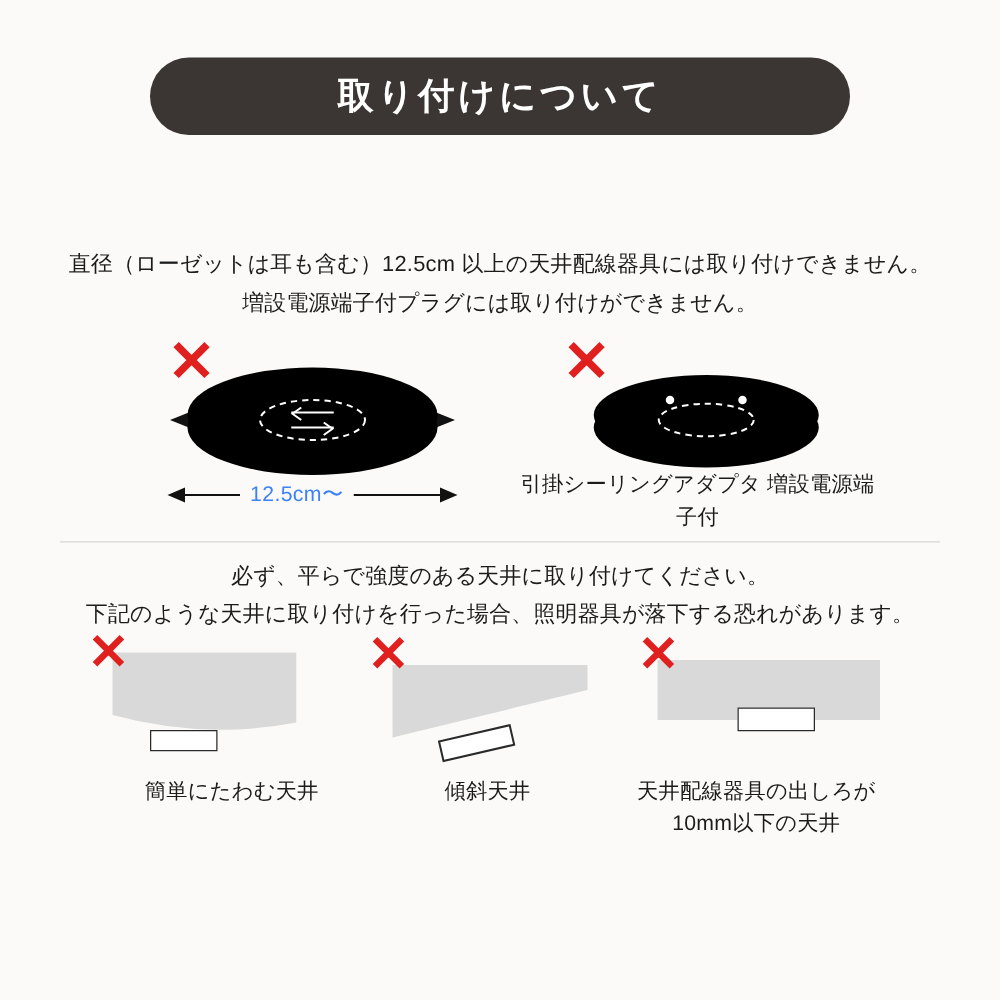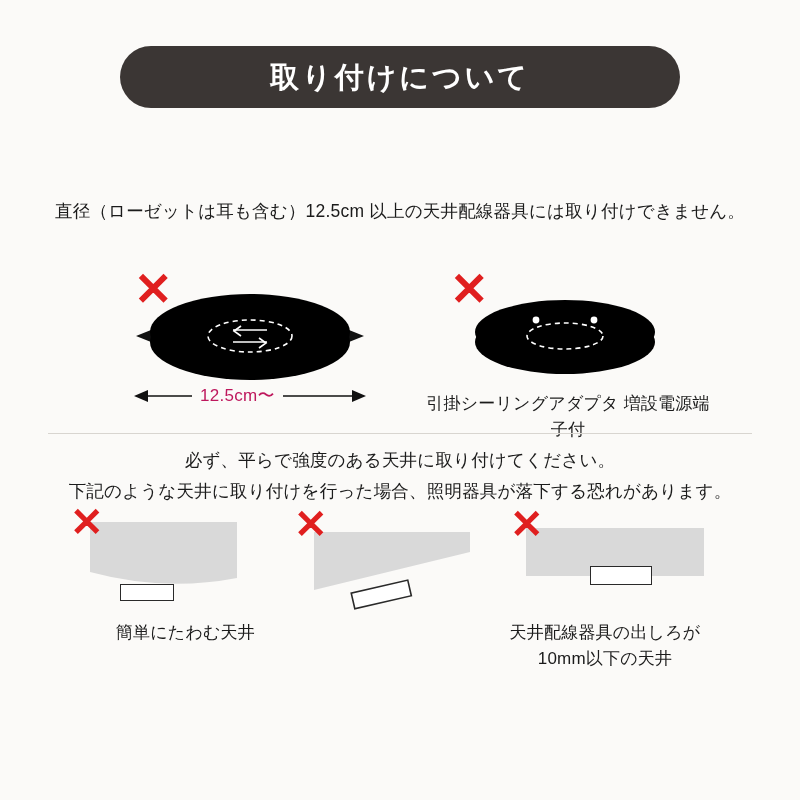--- a/index.html
+++ b/index.html
@@ -86,41 +86,42 @@
     text-align: center;
     font-size: 17px;
     line-height: 1.5;
     color: #1b1b1b;
     letter-spacing: 0.2px;
   }
 
   .dim-label {
     position: absolute;
     font-size: 17px;
-    color: #be185d;
+    color: #3b82f6;
     letter-spacing: 0.3px;
   }
   .white-box {
     position: absolute;
     background: #ffffff;
     border: 1.6px solid #2a2a2a;
   }
   svg { display: block; }
 </style>
 </head>
 <body>
 
 <div class="page">
 
   <div class="header-pill">
     <div class="header-title">取り付けについて</div>
   </div>
 
   <div class="para para-1">
     <span class="line">直径（ローゼットは耳も含む）12.5cm 以上の天井配線器具には取り付けできません。</span>
+    <span class="line">増設電源端子付プラグには取り付けができません。</span>
   </div>
 
   <div class="fig" style="left:130px; top:280px; width:240px; height:135px;">
     <svg width="240" height="135" viewBox="0 0 240 135">
 
       <path d="M6 56 L26 48 L26 64 Z" fill="#111"></path>
       <path d="M234 56 L214 48 L214 64 Z" fill="#111"></path>
 
       <ellipse cx="120" cy="62" rx="100" ry="38" fill="#000"></ellipse>
       <ellipse cx="120" cy="52" rx="100" ry="38" fill="#000"></ellipse>
@@ -144,21 +145,21 @@
     <svg width="250" height="110" viewBox="0 0 250 110">
       <ellipse cx="125" cy="62" rx="90" ry="32" fill="#000"></ellipse>
       <ellipse cx="125" cy="52" rx="90" ry="32" fill="#000"></ellipse>
       <ellipse cx="125" cy="56" rx="38" ry="13" fill="none" stroke="#fff" stroke-width="1.6" stroke-dasharray="5 4"></ellipse>
       <circle cx="96" cy="40" r="3.4" fill="#fff"></circle>
       <circle cx="154" cy="40" r="3.4" fill="#fff"></circle>
     </svg>
     <div class="cross" style="left:10px; top:-14px; font-size:46px;">✕</div>
   </div>
 
-  <div class="caption" style="left:418px; top:375px; width:300px;margin-top:16px;">
+  <div class="caption" style="left:408px; top:375px; width:300px;">
     <span class="line">引掛シーリングアダプタ</span>
     <span class="line">増設電源端子付</span>
   </div>
 
   <div class="divider"></div>
 
   <div class="para para-2">
     <span class="line">必ず、平らで強度のある天井に取り付けてください。</span>
     <span class="line">下記のような天井に取り付けを行った場合、照明器具が落下する恐れがあります。</span>
   </div>
@@ -178,20 +179,23 @@
   <div class="fig" style="left:300px; top:510px; width:180px; height:105px;">
     <svg width="180" height="105" viewBox="0 0 180 105">
       <path d="M14 22 H170 V42 L14 80 Z" fill="#d9d9d9"></path>
       <g transform="rotate(-13 92 82)">
         <rect x="52" y="74" width="58" height="16" fill="#ffffff" stroke="#2a2a2a" stroke-width="1.6"></rect>
       </g>
     </svg>
     <div class="cross" style="left:-6px; top:-6px; font-size:40px;">✕</div>
   </div>
 
+  <div class="caption" style="left:280px; top:620px; width:220px;">
+    <span class="line">傾斜天井</span>
+  </div>
 
   <div class="fig" style="left:512px; top:512px; width:200px; height:95px;">
     <svg width="200" height="85" viewBox="0 0 200 85">
       <rect x="14" y="16" width="178" height="48" fill="#d9d9d9"></rect>
     </svg>
     <div class="white-box" style="left:78px; top:54px; width:60px; height:17px;"></div>
     <div class="cross" style="left:-2px; top:-8px; font-size:40px;">✕</div>
   </div>
 
   <div class="caption" style="left:485px; top:620px; width:240px;">

